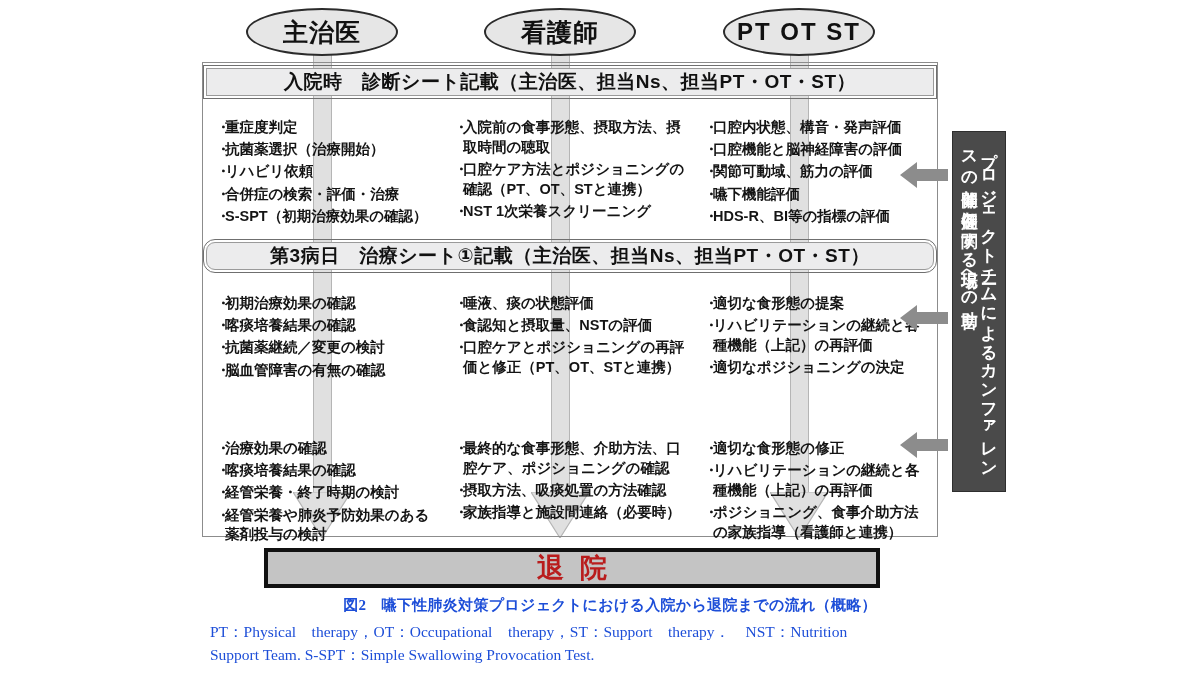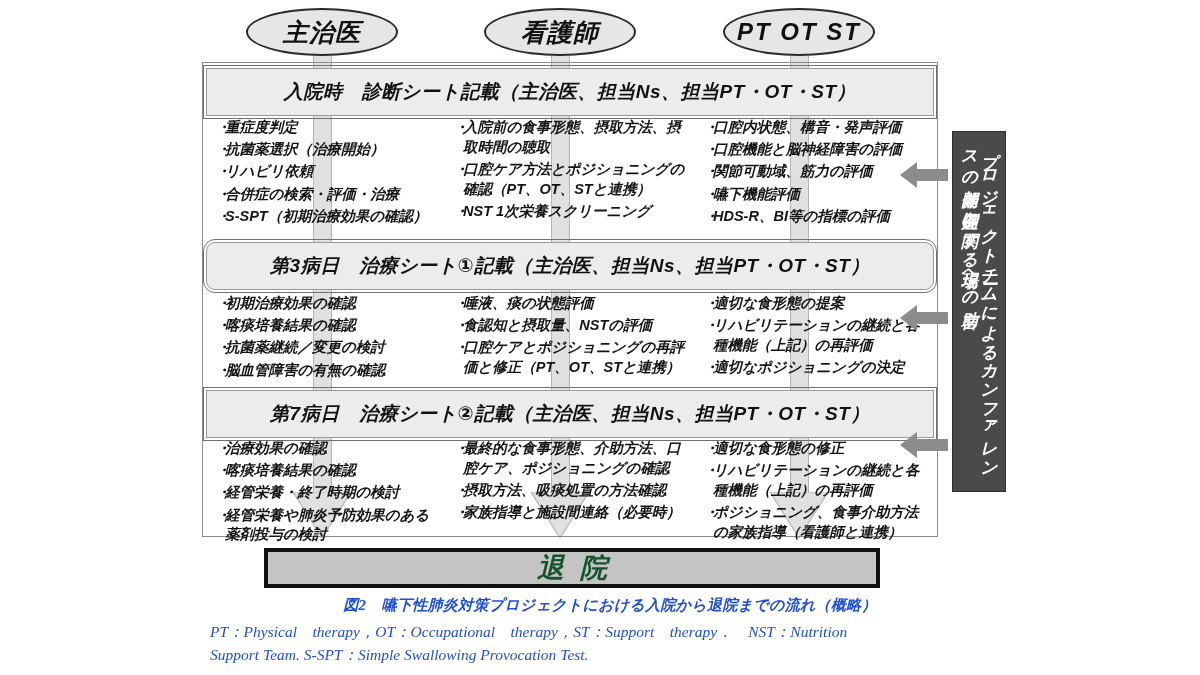--- a/index.html
+++ b/index.html
@@ -12,21 +12,20 @@
     color: #1a1a1a;
     overflow: hidden;
     position: relative;
   }
 
   #figure {
     position: absolute;
     left: 0; top: 0;
     width: 1200px;
     height: 675px;
-    font-style: italic;
   }
 
   
   .role-ellipse {
     position: absolute;
     width: 152px;
     height: 48px;
     border: 2.5px solid #2b2b2b;
     border-radius: 50%;
     background: #e6e6e6;
@@ -70,21 +69,21 @@
     border: 1.5px solid #8c8c8c;
     background: transparent;
     z-index: 2;
   }
 
   
   .stage-bar {
     position: absolute;
     left: 206px;
     width: 728px;
-    height: 48px;
+    height: 28px;
     background: #ececed;
     border: 1px solid #9a9a9a;
     outline: 1.5px solid #6f6f6f;
     outline-offset: 2px;
     display: flex;
     align-items: center;
     justify-content: center;
     z-index: 5;
   }
   .stage-bar span {
@@ -177,21 +176,21 @@
     display: flex;
     align-items: center;
     justify-content: center;
     z-index: 7;
   }
   .discharge span {
     font-size: 27px;
     font-weight: 700;
     letter-spacing: 16px;
     text-indent: 16px;
-    color: #14532d;
+    color: #b91c1c;
   }
 
   
   .caption-wrap {
     position: absolute;
     left: 210px;
     top: 596px;
     width: 800px;
     z-index: 7;
     font-family: "Liberation Serif", "DejaVu Serif", serif;
@@ -358,23 +357,20 @@
           <span class="dot">・</span>
           <span class="txt">リハビリテーションの継続と各種機能（上記）の再評価</span>
         </div>
       <div class="bullet">
           <span class="dot">・</span>
           <span class="txt">適切なポジショニングの決定</span>
         </div>
     </div>
   </div>
 
-  <div class="stage-bar" style="top:390px;">
-    <span>第7病日　治療シート②記載（主治医、担当Ns、担当PT・OT・ST）</span>
-  </div>
 
   <div class="row" style="top:433px;">
     <div class="col c1">
       <div class="bullet">
           <span class="dot">・</span>
           <span class="txt">治療効果の確認</span>
         </div>
       <div class="bullet">
           <span class="dot">・</span>
           <span class="txt">喀痰培養結果の確認</span>

